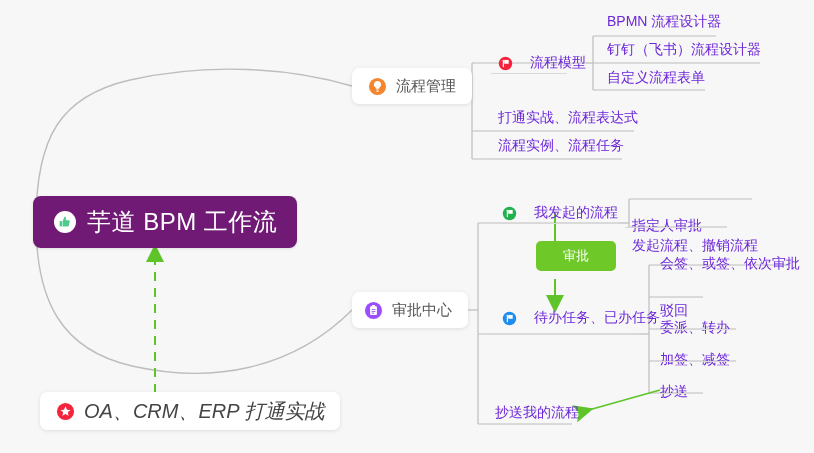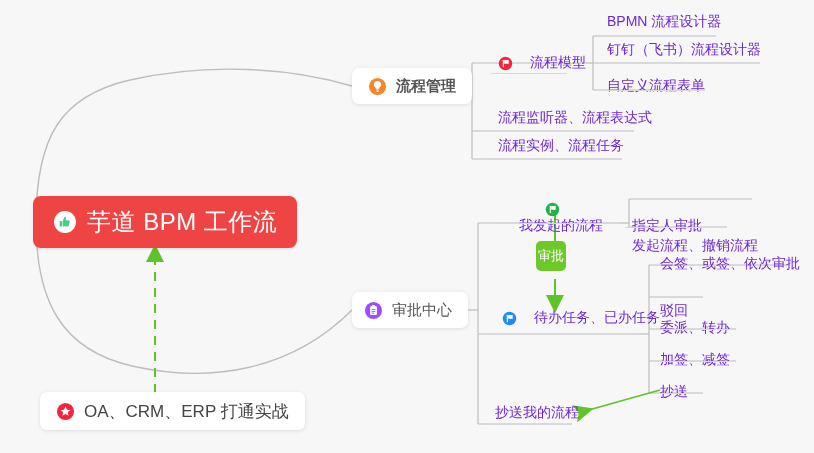--- a/index.html
+++ b/index.html
@@ -27,21 +27,21 @@
   .node {
     position: absolute;
     display: flex;
     align-items: center;
     white-space: nowrap;
     box-sizing: border-box;
   }
 
   
   .root-node {
-    background: #ef4444;
+    background: #701a75;
     border-radius: 8px;
     padding: 0 20px;
     height: 52px;
     color: #ffffff;
     font-size: 24px;
     box-shadow: 0 1px 3px rgba(0,0,0,0.10);
   }
   .root-node .label { margin-left: 10px; letter-spacing: .5px; }
 
   
@@ -51,22 +51,23 @@
     padding: 0 16px;
     height: 36px;
     color: #555555;
     font-size: 15px;
     box-shadow: 0 1px 4px rgba(0,0,0,0.10);
   }
   .card-node .label { margin-left: 9px; }
 
   .callout-node {
     height: 38px;
-    font-size: 17px;
+    font-size: 20px;
     color: #444444;
+    font-style: italic;
   }
 
   
   .text-node {
     color: #6d28d9;
     font-size: 14px;
     padding: 0 6px 3px 6px;
     height: 22px;
     align-items: flex-end;
   }
@@ -74,21 +75,21 @@
   .text-node .label { margin-left: 0; }
   .text-node.with-icon .label { margin-left: 17px; text-align: center; }
 
   
   .tag-node {
     background: #6ec828;
     border-radius: 5px;
     color: #ffffff;
     font-size: 13px;
     height: 30px;
-    padding: 0 2px;
+    padding: 0 27px;
     justify-content: center;
   }
 
   
   .icon {
     flex: 0 0 auto;
     display: inline-flex;
     align-items: center;
     justify-content: center;
   }
@@ -169,21 +170,21 @@
     <span class="icon">
       <svg width="19" height="19" viewBox="0 0 20 20">
         <circle cx="10" cy="10" r="9" fill="#f5233c"></circle>
         <path d="M10 4.6 L11.5 8.1 L15.3 8.4 L12.4 10.9 L13.3 14.6 L10 12.6 L6.7 14.6
                  L7.6 10.9 L4.7 8.4 L8.5 8.1 Z" fill="#ffffff"></path>
       </svg>
     </span>
     <span class="label">OA、CRM、ERP 打通实战</span>
   </div>
 
-  <div class="node card-node" style="left:352px; top:68px;font-weight:bold;">
+  <div class="node card-node" style="left:352px; top:68px;">
     <span class="icon">
       <svg width="19" height="19" viewBox="0 0 20 20">
         <circle cx="10" cy="10" r="9" fill="#f5862d"></circle>
         <path d="M10 4.3 C7.7 4.3 6.2 6.0 6.2 7.9 C6.2 9.3 7.0 10.1 7.7 10.9
                  C8.1 11.4 8.3 11.8 8.4 12.3 L11.6 12.3 C11.7 11.8 11.9 11.4 12.3 10.9
                  C13.0 10.1 13.8 9.3 13.8 7.9 C13.8 6.0 12.3 4.3 10 4.3 Z" fill="#ffffff"></path>
         <rect x="8.5" y="13.1" width="3" height="1.1" rx="0.5" fill="#ffffff"></rect>
         <rect x="8.9" y="14.8" width="2.2" height="1.0" rx="0.5" fill="#ffffff"></rect>
       </svg>
     </span>
@@ -205,27 +206,27 @@
   <div class="node text-node" style="left:601px; top:12px;">
     <span class="label">BPMN 流程设计器</span>
   </div>
   <div style="position:absolute; left:600px; top:35px; width:116px; height:1px; background:#d9d9d9;"></div>
 
   <div class="node text-node" style="left:601px; top:40px;">
     <span class="label">钉钉（飞书）流程设计器</span>
   </div>
   <div style="position:absolute; left:600px; top:62px; width:160px; height:1px; background:#d9d9d9;"></div>
 
-  <div class="node text-node" style="left:601px; top:76px;">
+  <div class="node text-node" style="left:601px; top:68px;">
     <span class="label">自定义流程表单</span>
   </div>
   <div style="position:absolute; left:600px; top:90px; width:105px; height:1px; background:#d9d9d9;"></div>
 
   <div class="node text-node" style="left:492px; top:108px;">
-    <span class="label">流程监听器、流程表达式</span>
+    <span class="label">打通实战、流程表达式</span>
   </div>
   <div style="position:absolute; left:491px; top:131px; width:143px; height:1px; background:#d9d9d9;"></div>
 
   <div class="node text-node" style="left:492px; top:136px;">
     <span class="label">流程实例、流程任务</span>
   </div>
   <div style="position:absolute; left:491px; top:159px; width:131px; height:1px; background:#d9d9d9;"></div>
 
   <div class="node card-node" style="left:352px; top:292px;padding-left:12px;">
     <span class="icon">
@@ -234,21 +235,21 @@
         <rect x="6.4" y="5.5" width="7.2" height="9.3" rx="1.1" fill="#ffffff"></rect>
         <rect x="8.3" y="4.1" width="3.4" height="2.1" rx="0.8" fill="#ffffff"></rect>
         <rect x="8.0" y="8.6" width="4.0" height="0.9" fill="#9b4dff"></rect>
         <rect x="8.0" y="10.5" width="4.0" height="0.9" fill="#9b4dff"></rect>
         <rect x="8.0" y="12.3" width="2.6" height="0.9" fill="#9b4dff"></rect>
       </svg>
     </span>
     <span class="label">审批中心</span>
   </div>
 
-  <div class="node text-node with-icon" style="left:496px; top:202px;flex-direction:column;">
+  <div class="node text-node with-icon" style="left:496px; top:202px;">
     <span class="icon">
       <svg width="15" height="15" viewBox="0 0 16 16">
         <circle cx="8" cy="8" r="7.2" fill="#22b14c"></circle>
         <rect x="5.1" y="4.0" width="1.2" height="8.0" rx="0.5" fill="#ffffff"></rect>
         <path d="M6.6 4.2 L11.4 4.2 L11.4 8.3 L6.6 8.3 Z" fill="#ffffff"></path>
       </svg>
     </span>
     <span class="label">我发起的流程</span>
   </div>
   <div style="position:absolute; left:495px; top:223px; width:124px; height:1px; background:#d9d9d9;"></div>

